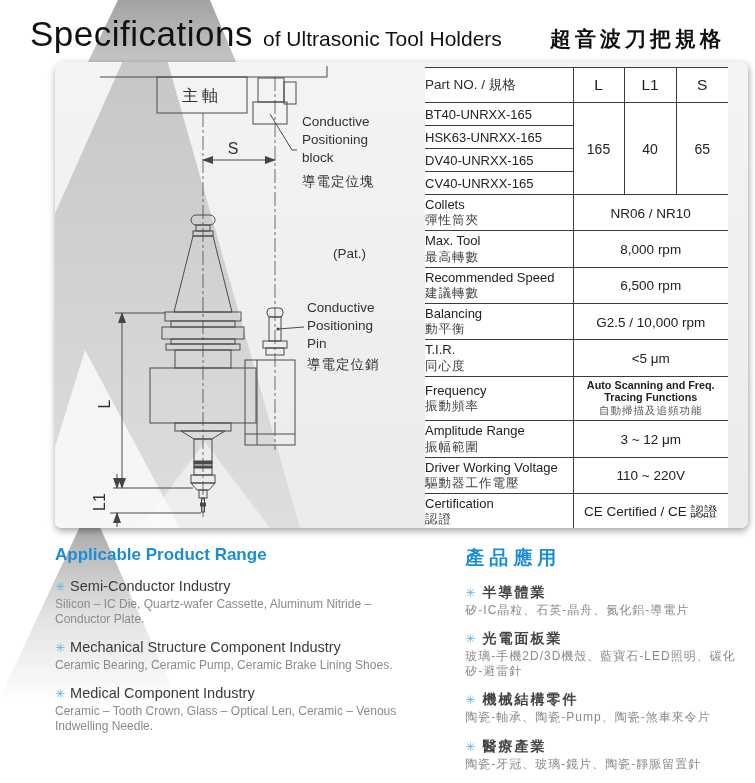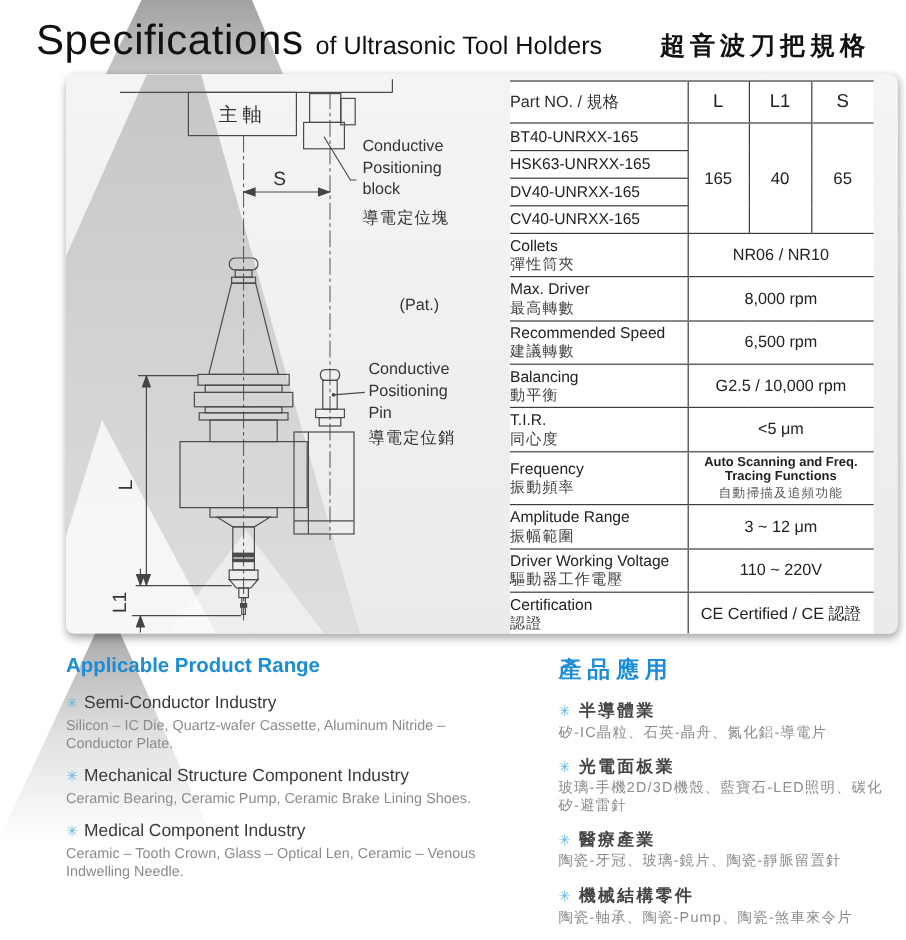--- a/index.html
+++ b/index.html
@@ -213,21 +213,21 @@
     </tr>
     <tr class="r-spec">
       <td class="lbl">
             <span class="en">Collets</span>
             <span class="zh">彈性筒夾</span>
           </td>
       <td class="val" colspan="3"><span class="v">NR06 / NR10</span></td>
     </tr>
     <tr class="r-spec">
       <td class="lbl">
-            <span class="en">Max. Driver</span>
+            <span class="en">Max. Tool</span>
             <span class="zh">最高轉數</span>
           </td>
       <td class="val" colspan="3"><span class="v">8,000 rpm</span></td>
     </tr>
     <tr class="r-spec">
       <td class="lbl">
             <span class="en">Recommended Speed</span>
             <span class="zh">建議轉數</span>
           </td>
       <td class="val" colspan="3"><span class="v">6,500 rpm</span></td>
@@ -305,22 +305,22 @@
 
     <div class="pr-item">
       <div class="pr-title"><span class="bullet">✳</span><span>半導體業</span></div>
       <div class="pr-desc">矽-IC晶粒、石英-晶舟、氮化鋁-導電片</div>
     </div>
     <div class="pr-item">
       <div class="pr-title"><span class="bullet">✳</span><span>光電面板業</span></div>
       <div class="pr-desc">玻璃-手機2D/3D機殼、藍寶石-LED照明、碳化矽-避雷針</div>
     </div>
     <div class="pr-item">
+      <div class="pr-title"><span class="bullet">✳</span><span>機械結構零件</span></div>
+      <div class="pr-desc">陶瓷-軸承、陶瓷-Pump、陶瓷-煞車來令片</div>
+    </div>
+    <div class="pr-item">
       <div class="pr-title"><span class="bullet">✳</span><span>醫療產業</span></div>
       <div class="pr-desc">陶瓷-牙冠、玻璃-鏡片、陶瓷-靜脈留置針</div>
     </div>
-    <div class="pr-item">
-      <div class="pr-title"><span class="bullet">✳</span><span>機械結構零件</span></div>
-      <div class="pr-desc">陶瓷-軸承、陶瓷-Pump、陶瓷-煞車來令片</div>
-    </div>
 
   </div>
 </section>
 
 </body></html>

